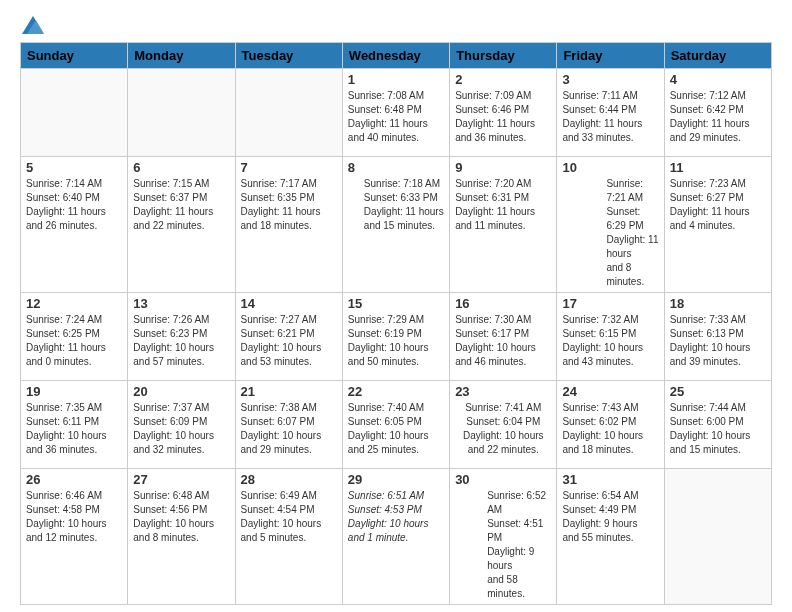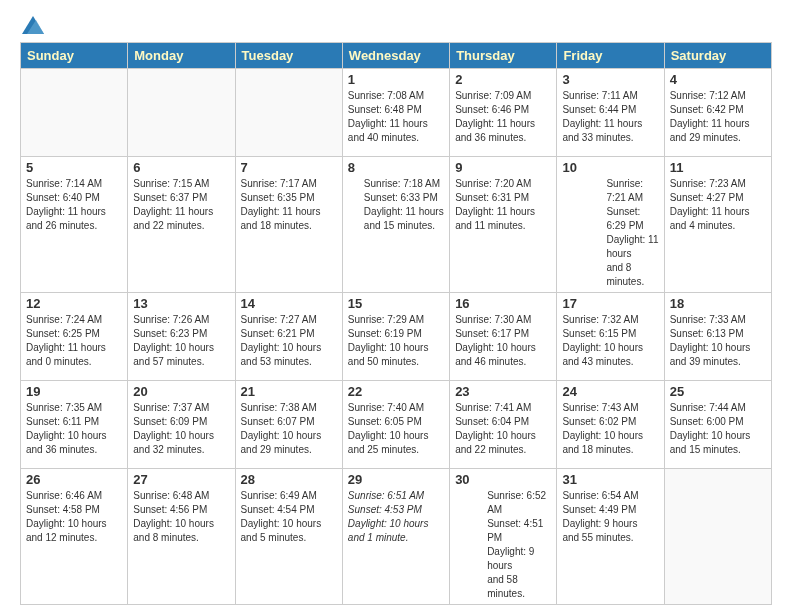--- a/index.html
+++ b/index.html
@@ -57,21 +57,21 @@
     }
     .calendar {
       flex: 1;
       border: 1px solid #ccc;
       border-collapse: collapse;
       width: 100%;
       table-layout: fixed;
     }
     .calendar th {
       background-color: #2a7ab5;
-      color: #fef9c3;
+      color: #000000;
       text-align: left;
       padding: 5px 6px;
       font-size: 13px;
       font-weight: bold;
       border: 1px solid #ccc;
     }
     .calendar td {
       border: 1px solid #ccc;
       vertical-align: top;
       padding: 3px 5px;
@@ -201,21 +201,21 @@
           <td>
             <div class="day-number">10</div>
             <div class="day-info" style="white-space: pre-line; margin-left: 44px;">Sunrise: 7:21 AM
 Sunset: 6:29 PM
 Daylight: 11 hours
 and 8 minutes.</div>
           </td>
           <td>
             <div class="day-number">11</div>
             <div class="day-info" style="white-space: pre-line;">Sunrise: 7:23 AM
-Sunset: 4:27 PM
+Sunset: 6:27 PM
 Daylight: 11 hours
 and 4 minutes.</div>
           </td>
         </tr>
         <tr>
           <td>
             <div class="day-number">12</div>
             <div class="day-info" style="white-space: pre-line;">Sunrise: 7:24 AM
 Sunset: 6:25 PM
 Daylight: 11 hours
@@ -288,21 +288,21 @@
           </td>
           <td>
             <div class="day-number">22</div>
             <div class="day-info" style="white-space: pre-line;">Sunrise: 7:40 AM
 Sunset: 6:05 PM
 Daylight: 10 hours
 and 25 minutes.</div>
           </td>
           <td>
             <div class="day-number">23</div>
-            <div class="day-info" style="white-space: pre-line;">Sunrise: 7:41 AM
+            <div class="day-info" style="white-space: pre-line; text-align: center;">Sunrise: 7:41 AM
 Sunset: 6:04 PM
 Daylight: 10 hours
 and 22 minutes.</div>
           </td>
           <td>
             <div class="day-number">24</div>
             <div class="day-info" style="white-space: pre-line;">Sunrise: 7:43 AM
 Sunset: 6:02 PM
 Daylight: 10 hours
 and 18 minutes.</div>

